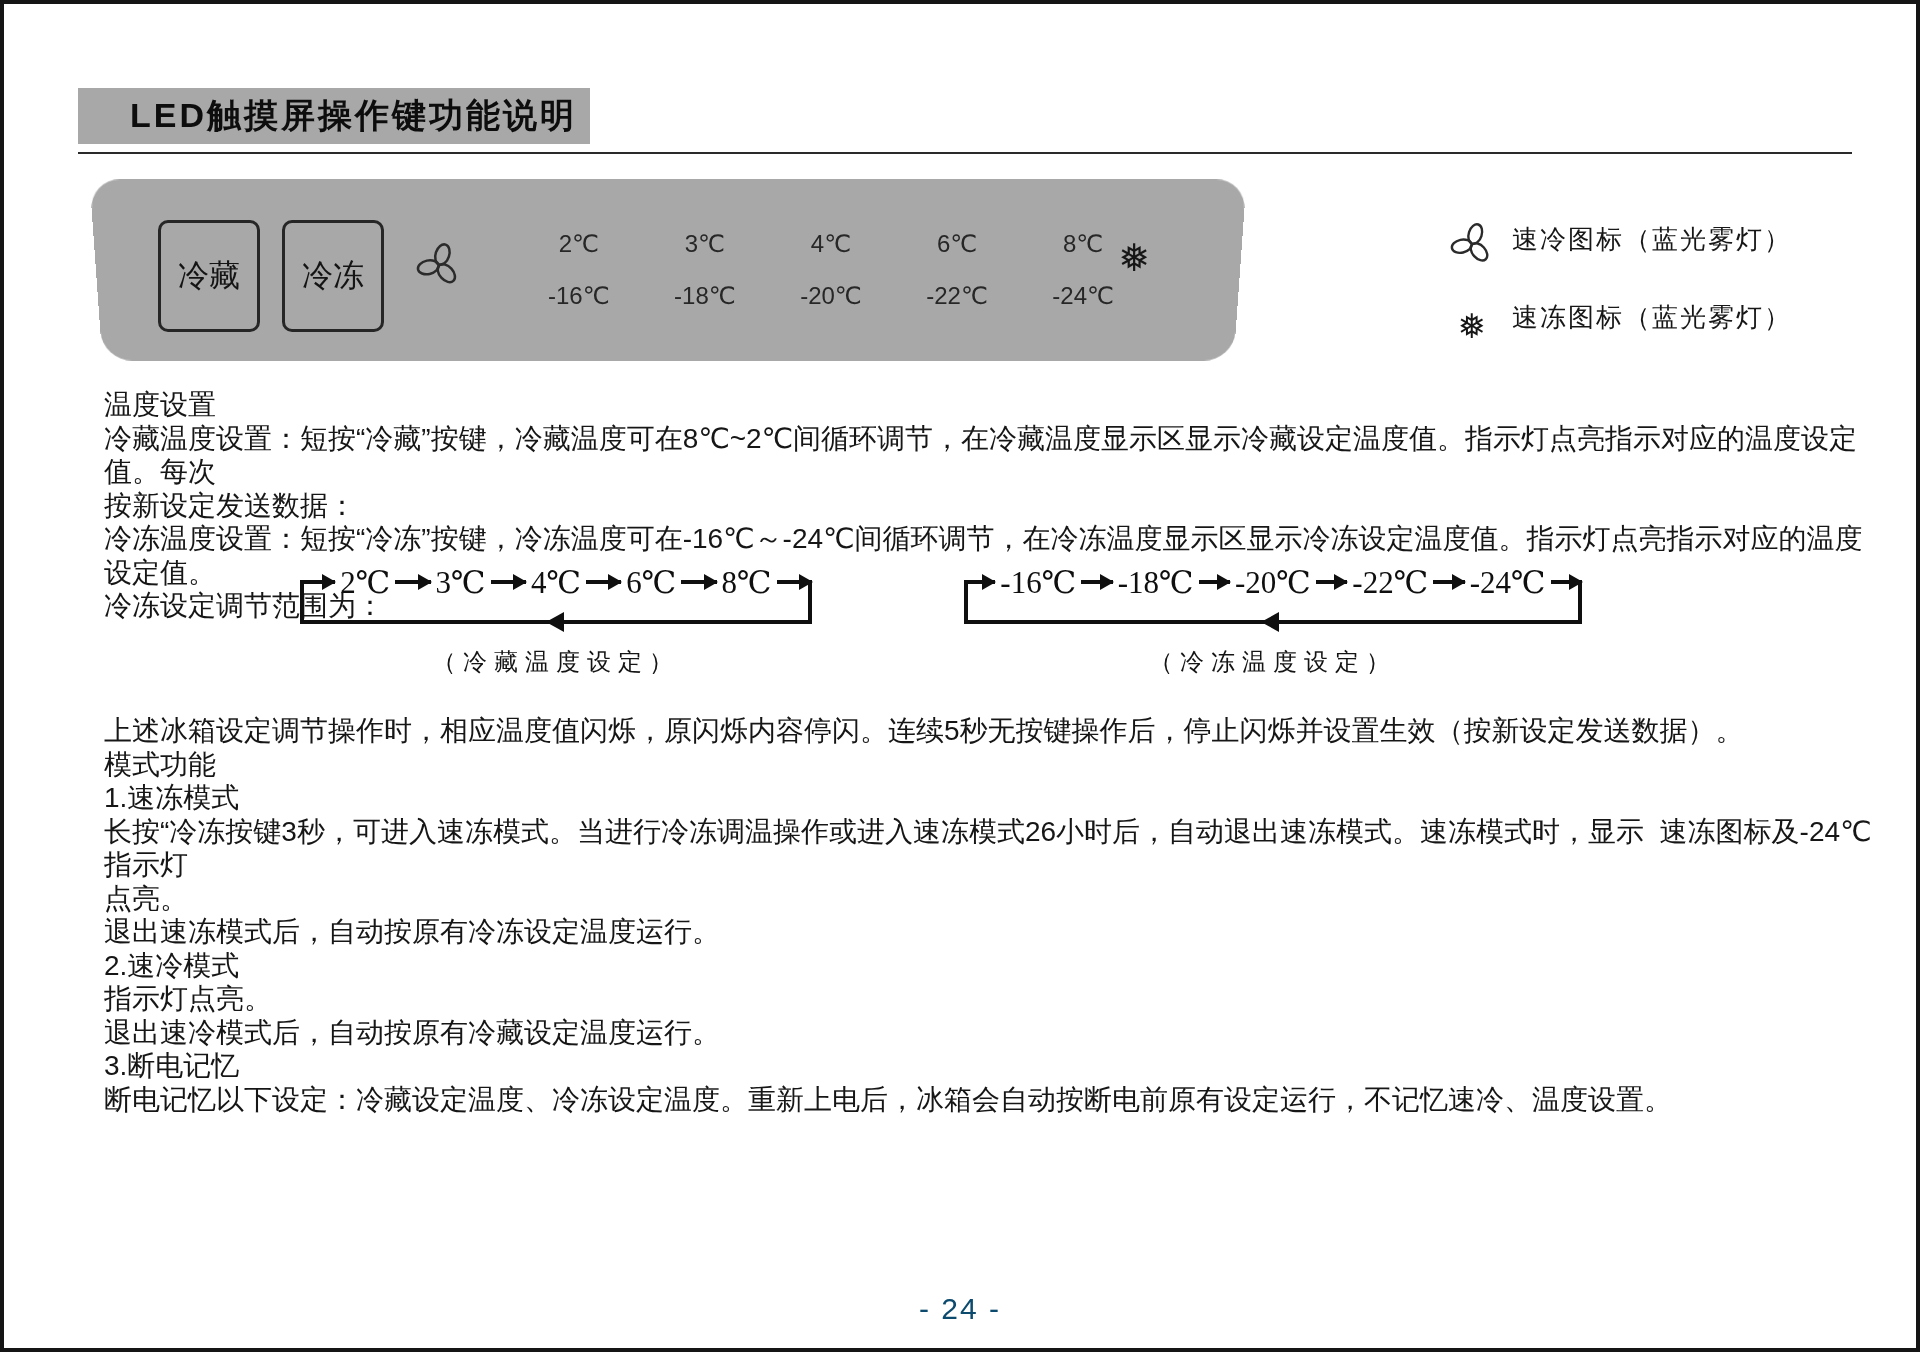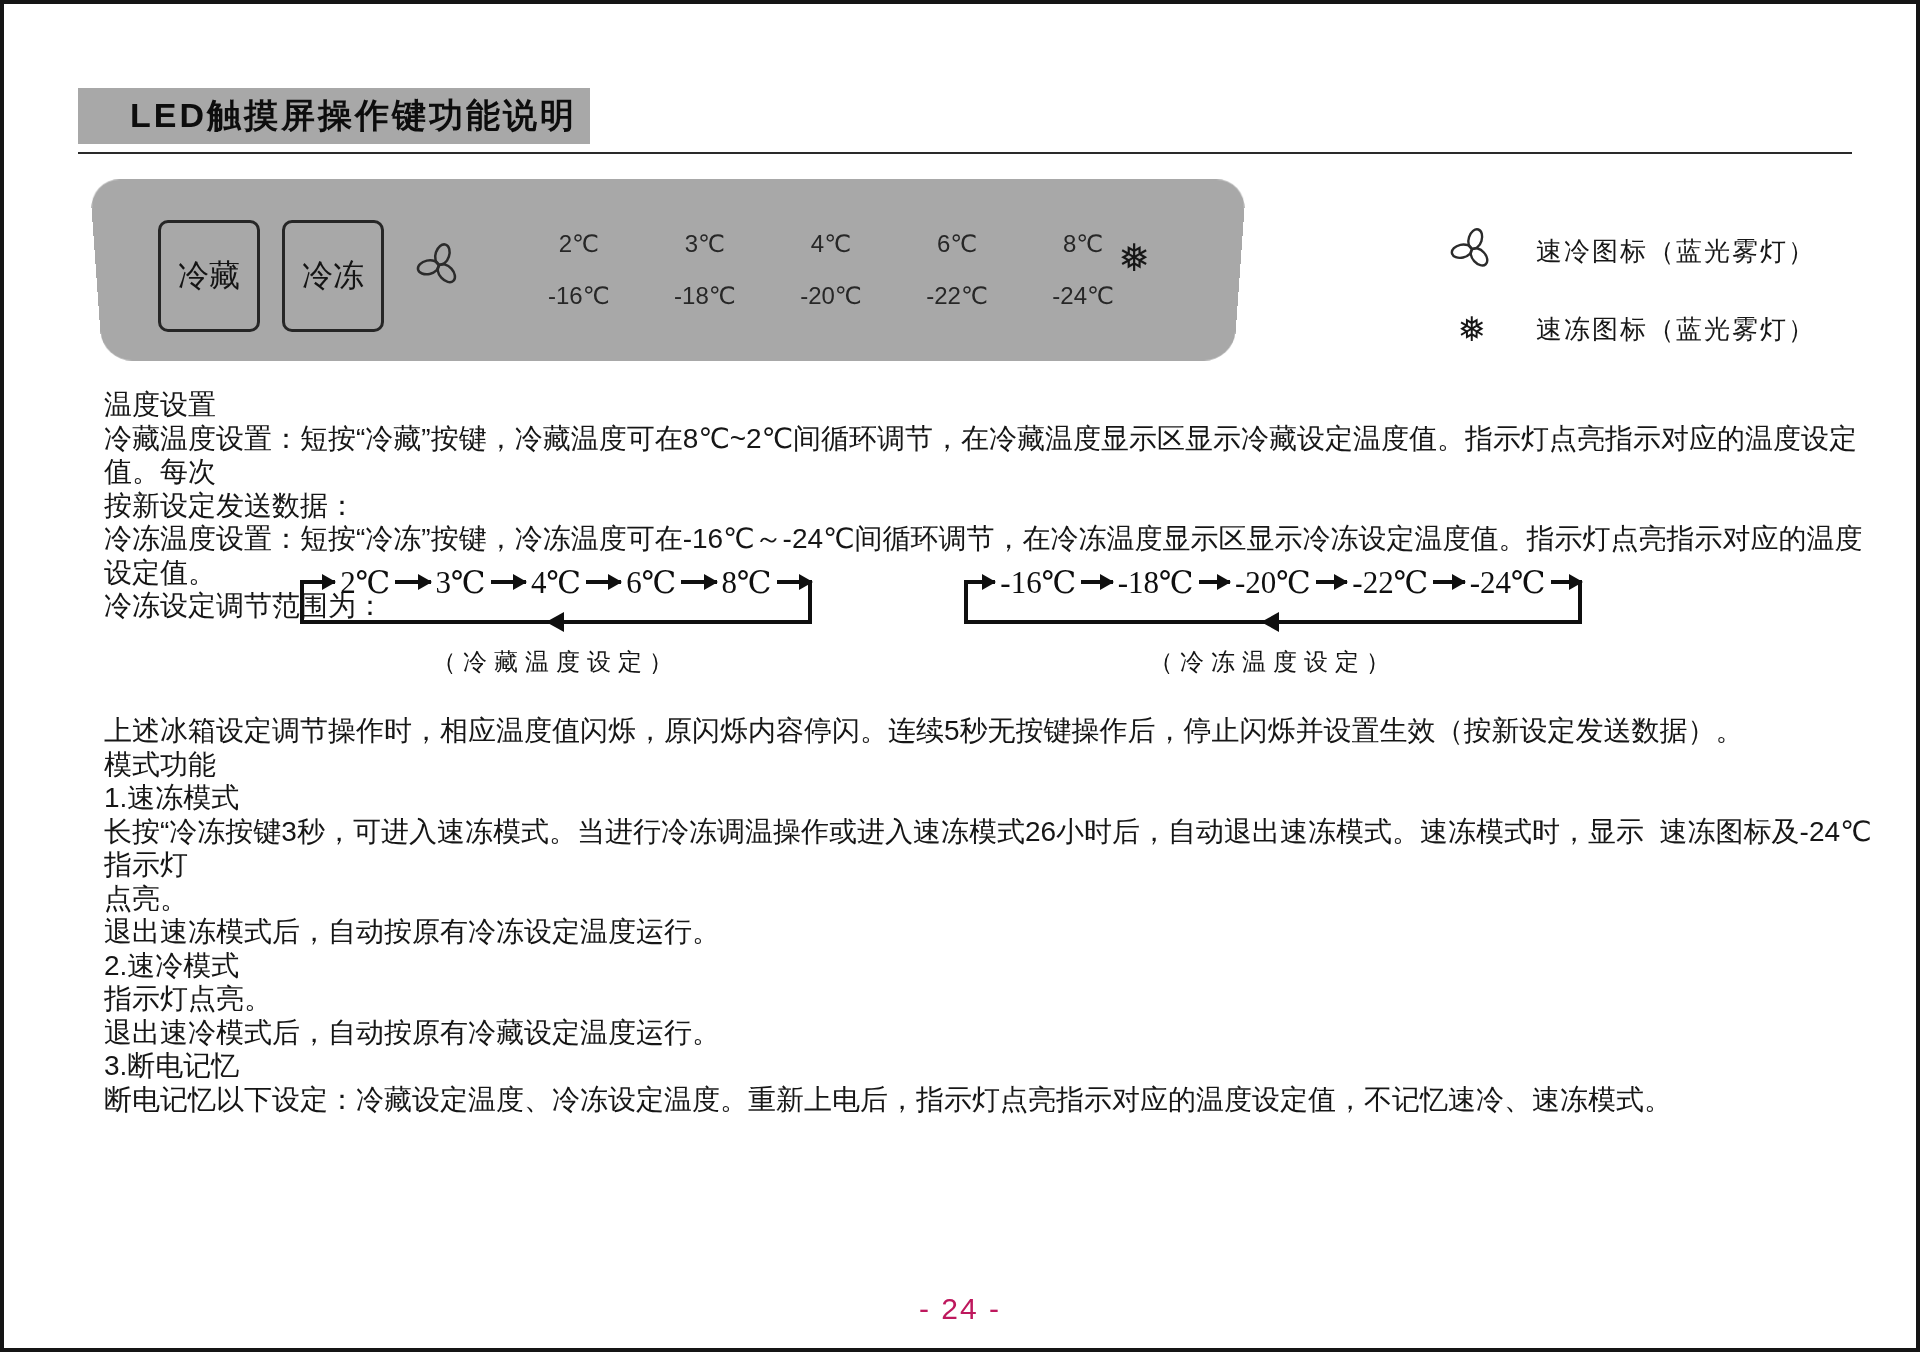--- a/index.html
+++ b/index.html
@@ -47,21 +47,21 @@
   }
   .temp-col{text-align:center;}
   .temp-top{font-size:24px;color:#272727;margin-bottom:24px;}
   .temp-bottom{font-size:24px;color:#272727;}
   .panel-snow{
     position:absolute;left:1012px;top:48px;width:52px;height:60px;
     font-size:38px;color:#161616;text-align:center;line-height:60px;
   }
   
   .legend{position:absolute;left:1442px;top:218px;width:440px;}
-  .legend-row{display:flex;align-items:center;height:58px;margin-bottom:20px;gap:24px;}
+  .legend-row{display:flex;height:58px;margin-bottom:20px;}
   .legend-icon{width:52px;text-align:center;flex:0 0 52px;}
   .legend-icon.snow{font-size:34px;color:#161616;line-height:52px;}
   .legend-label{font-size:26px;letter-spacing:2px;margin-left:14px;color:#171717;}
   
   .textblock{position:absolute;left:100px;width:1782px;}
   .tline{font-size:28px;line-height:33.5px;white-space:pre-wrap;color:#161616;}
   .block-a{top:384px;}
   .block-b{top:710px;}
   
   .cycle{position:absolute;top:556px;}
@@ -86,21 +86,21 @@
   .loop-arrowhead{
     position:absolute;left:48%;bottom:-12px;width:0;height:0;
     border-right:18px solid #0f0f0f;border-top:10px solid transparent;border-bottom:10px solid transparent;
   }
   .cycle-caption{
     margin-top:42px;text-align:center;font-size:24px;letter-spacing:7px;color:#141414;
   }
   
   .page-number{
     position:absolute;left:0;right:0;top:1288px;text-align:center;
-    font-size:30px;color:#be185d;letter-spacing:2px;
+    font-size:30px;color:#0c4a6e;letter-spacing:2px;
   }
 </style>
 </head>
 <body>
 
 <div class="page">
 
   <div class="title-bar">
     <span class="title">LED触摸屏操作键功能说明</span>
   </div>
@@ -223,18 +223,18 @@
     <div class="tline">上述冰箱设定调节操作时，相应温度值闪烁，原闪烁内容停闪。连续5秒无按键操作后，停止闪烁并设置生效（按新设定发送数据）。</div>
     <div class="tline">模式功能</div>
     <div class="tline">1.速冻模式</div>
     <div class="tline">长按“冷冻按键3秒，可进入速冻模式。当进行冷冻调温操作或进入速冻模式26小时后，自动退出速冻模式。速冻模式时，显示  速冻图标及-24℃指示灯</div>
     <div class="tline">点亮。</div>
     <div class="tline">退出速冻模式后，自动按原有冷冻设定温度运行。</div>
     <div class="tline">2.速冷模式</div>
     <div class="tline">指示灯点亮。</div>
     <div class="tline">退出速冷模式后，自动按原有冷藏设定温度运行。</div>
     <div class="tline">3.断电记忆</div>
-    <div class="tline">断电记忆以下设定：冷藏设定温度、冷冻设定温度。重新上电后，指示灯点亮指示对应的温度设定值，不记忆速冷、速冻模式。</div>
+    <div class="tline">断电记忆以下设定：冷藏设定温度、冷冻设定温度。重新上电后，冰箱会自动按断电前原有设定运行，不记忆速冷、温度设置。</div>
   </div>
 
   <div class="page-number">- 24 -</div>
 
 </div>
 
 </body></html>

